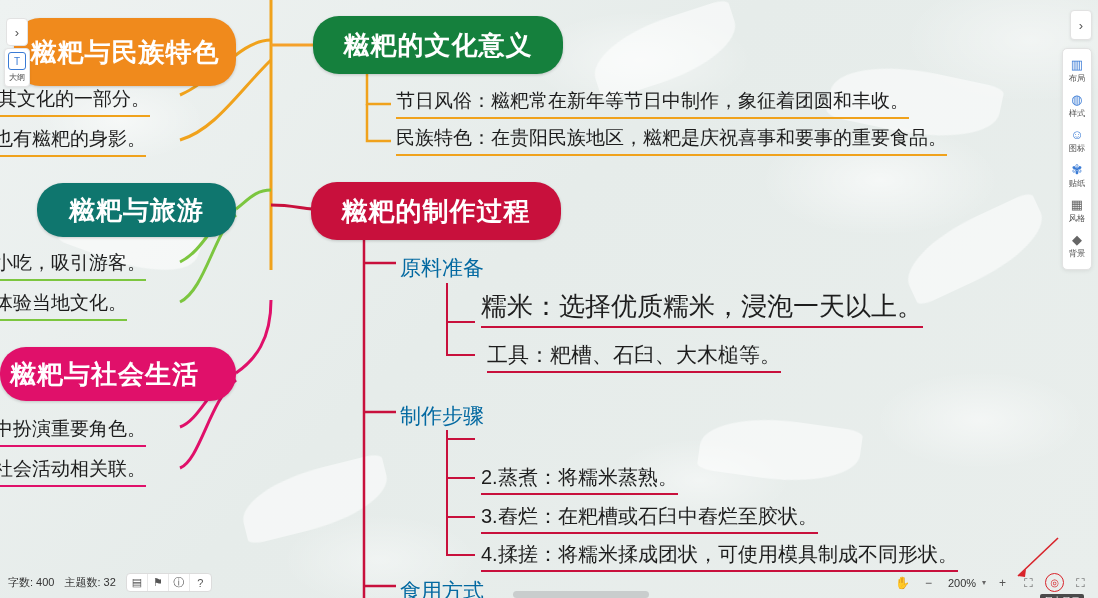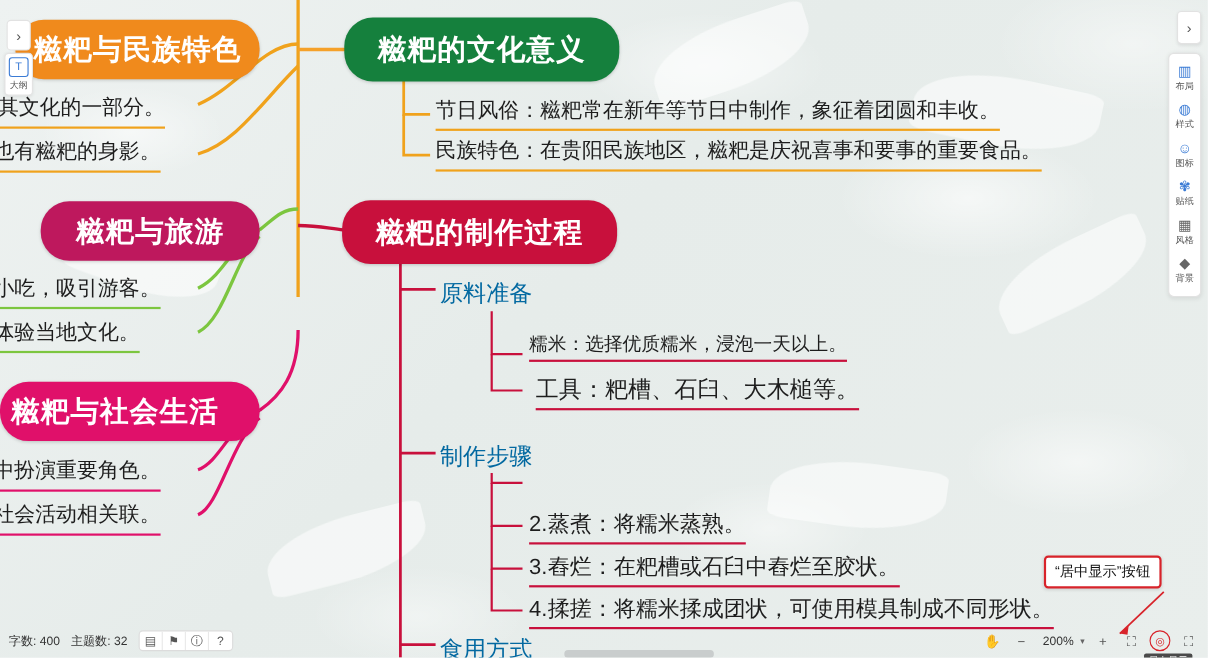--- a/index.html
+++ b/index.html
@@ -44,21 +44,21 @@
     display: flex; align-items: center; justify-content: center;
     border-radius: 26px;
     color: #fff;
     font-weight: bold;
     letter-spacing: 1px;
     white-space: nowrap;
     box-shadow: 0 1px 3px rgba(0,0,0,.18);
   }
   .pill.orange { background: #f08a1c; }
   .pill.orange2 { background: #15803d; }
-  .pill.green { background: #be185d; }
+  .pill.green { background: #0f766e; }
   .pill.crimson { background: #c8103c; }
   .pill.pink { background: #e0106a; }
 
   .branch-text {
     position: absolute;
     white-space: nowrap;
     color: #1d1d1d;
     font-size: 19px;
     line-height: 1.2;
   }
@@ -230,21 +230,21 @@
 
     <path d="M447,283 L447,322 L475,322" stroke="#c8103c" stroke-width="2" fill="none"></path>
     <path d="M447,322 L447,355 L475,355" stroke="#c8103c" stroke-width="2" fill="none"></path>
 
     <path d="M447,430 L447,439 L475,439" stroke="#c8103c" stroke-width="2" fill="none"></path>
     <path d="M447,439 L447,478 L475,478" stroke="#c8103c" stroke-width="2" fill="none"></path>
     <path d="M447,478 L447,517 L475,517" stroke="#c8103c" stroke-width="2" fill="none"></path>
     <path d="M447,517 L447,555 L475,555" stroke="#c8103c" stroke-width="2" fill="none"></path>
   </svg>
 
-  <div class="pill orange" style="left:14px;top:18px;width:222px;height:54px;font-size:26px;">糍粑与民族特色</div>
+  <div class="pill orange" style="left:14px;top:18px;width:222px;height:68px;font-size:26px;">糍粑与民族特色</div>
 
   <div class="pill orange2" style="left:313px;top:16px;width:250px;height:58px;font-size:26px;">糍粑的文化意义</div>
 
   <div class="pill green" style="left:37px;top:183px;width:199px;height:54px;font-size:26px;">糍粑与旅游</div>
 
   <div class="pill pink" style="left:0px;top:347px;width:236px;height:54px;font-size:26px;justify-content:flex-start;padding-left:10px;">糍粑与社会生活</div>
 
   <div class="pill crimson" style="left:311px;top:182px;width:250px;height:58px;font-size:26px;">糍粑的制作过程</div>
 
   <div class="branch-text under-orange" style="left:-2px;top:88px;">其文化的一部分。</div>
@@ -253,21 +253,21 @@
   <div class="branch-text under-orange" style="left:396px;top:90px;">节日风俗：糍粑常在新年等节日中制作，象征着团圆和丰收。</div>
   <div class="branch-text under-orange" style="left:396px;top:127px;">民族特色：在贵阳民族地区，糍粑是庆祝喜事和要事的重要食品。</div>
 
   <div class="branch-text under-green" style="left:-6px;top:252px;">小吃，吸引游客。</div>
   <div class="branch-text under-green" style="left:-6px;top:292px;">体验当地文化。</div>
 
   <div class="branch-text under-pink" style="left:-6px;top:418px;">中扮演重要角色。</div>
   <div class="branch-text under-pink" style="left:-6px;top:458px;">社会活动相关联。</div>
 
   <div class="branch-text plain" style="left:400px;top:255px;font-size:21px;">原料准备</div>
-  <div class="branch-text under-crimson" style="left:481px;top:303px;font-size:17px;">糯米：选择优质糯米，浸泡一天以上。</div>
+  <div class="branch-text under-crimson" style="left:481px;top:291px;font-size:26px;">糯米：选择优质糯米，浸泡一天以上。</div>
   <div class="branch-text under-crimson" style="left:487px;top:342px;font-size:21px;">工具：粑槽、石臼、大木槌等。</div>
 
   <div class="branch-text plain" style="left:400px;top:403px;font-size:21px;">制作步骤</div>
 
   <div class="branch-text under-crimson" style="left:481px;top:465px;font-size:20px;">
     <span class="list-num">2.</span><span>蒸煮：将糯米蒸熟。</span>
   </div>
   <div class="branch-text under-crimson" style="left:481px;top:504px;font-size:20px;">
     <span class="list-num">3.</span><span>舂烂：在粑槽或石臼中舂烂至胶状。</span>
   </div>
@@ -308,21 +308,20 @@
     <div class="rp-item">
       <div class="rp-glyph gray">▦</div>
       <div class="rp-label">风格</div>
     </div>
     <div class="rp-item">
       <div class="rp-glyph gray">◆</div>
       <div class="rp-label">背景</div>
     </div>
   </div>
 
-  <div id="callout">“居中显示”按钮</div>
   <svg id="callout-arrow" width="60" height="46">
     <path d="M48,2 L8,40" stroke="#d8232a" stroke-width="1.6" fill="none"></path>
     <path d="M8,40 L16,33 L15,41 Z" fill="#d8232a"></path>
   </svg>
 
   <div id="hscroll"></div>
 
   <div id="status-left">
     <span class="stat">字数: 400</span>
     <span class="stat">主题数: 32</span>

